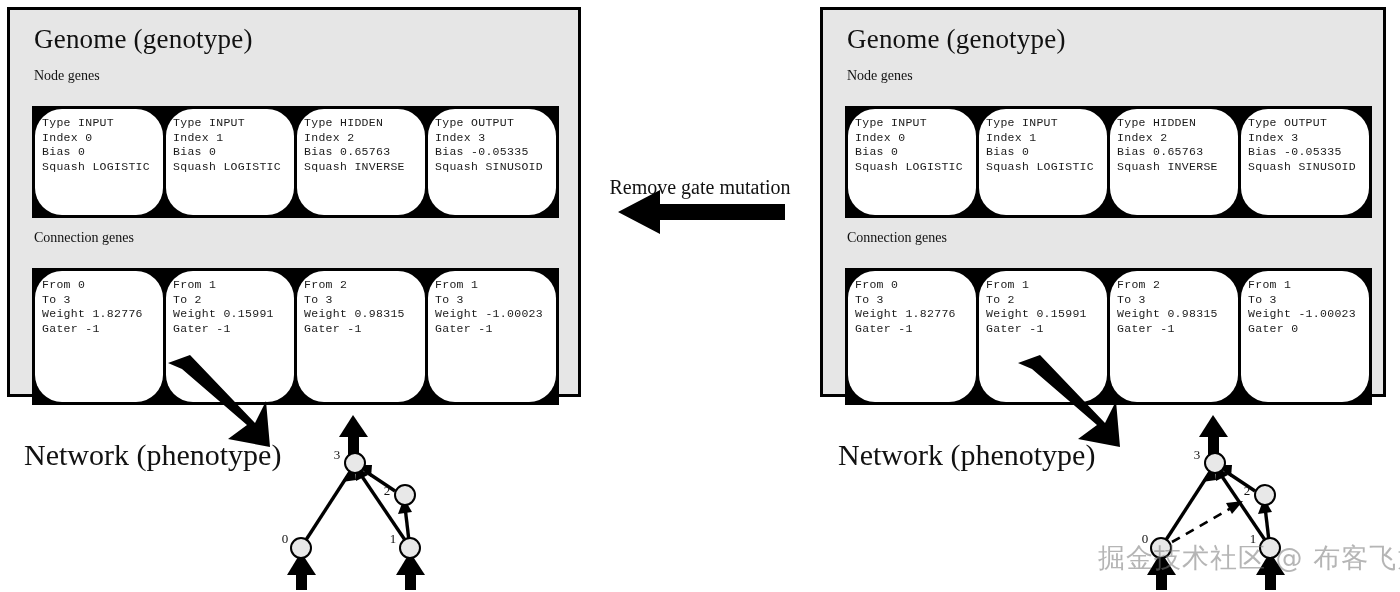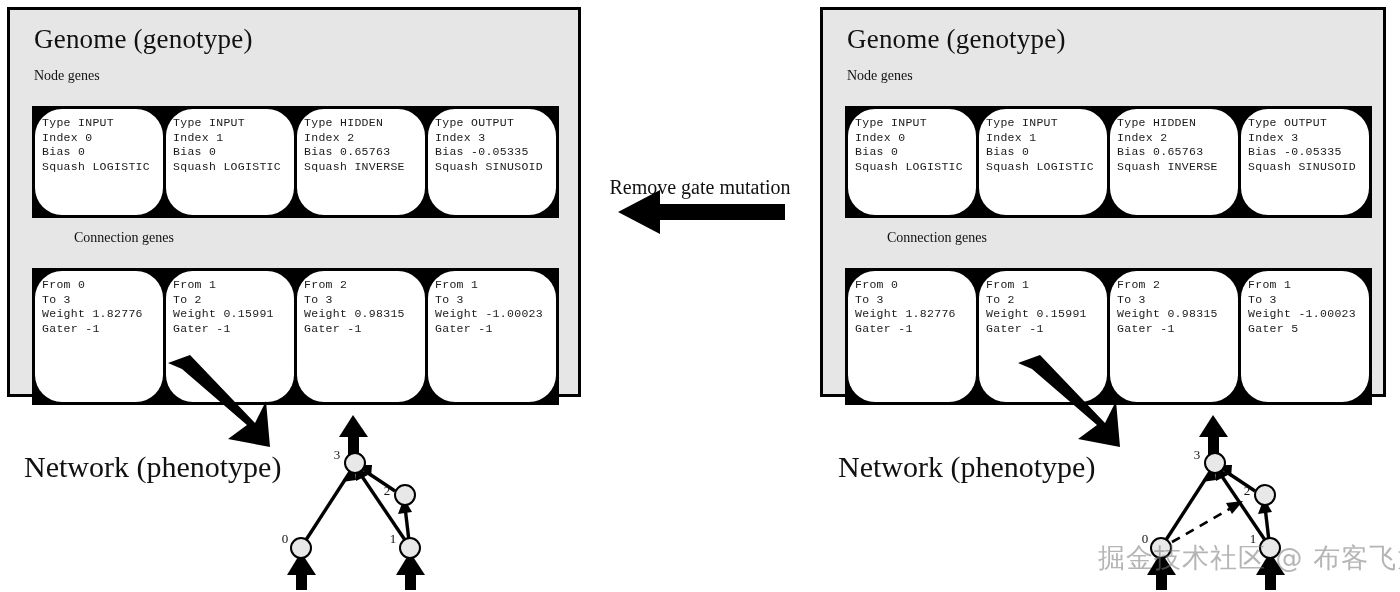--- a/index.html
+++ b/index.html
@@ -38,21 +38,21 @@
   }
   .section-title {
     position: absolute;
     left: 24px;
     font-size: 14px;
     font-family: "Liberation Serif", serif;
     color: #111111;
     white-space: nowrap;
   }
   .section-title.node-genes-title { top: 58px; }
-  .section-title.conn-genes-title { top: 220px; margin-left: 40px; }
+  .section-title.conn-genes-title { top: 220px; }
 
   
   .gene-strip {
     position: absolute;
     display: flex;
     border: 3px solid #000000;
     background: #000000;
     box-sizing: border-box;
   }
   .gene-strip.node-strip { left: 22px; top: 96px;  height: 112px; }
@@ -104,21 +104,20 @@
     top: 24px;
   }
 
   
   .phenotype-label {
     position: absolute;
     font-size: 30px;
     font-family: "Liberation Serif", serif;
     color: #111111;
     white-space: nowrap;
-    margin-top: 12px;
   }
   #phenotype-label-left  { left: 24px;  top: 438px; }
   #phenotype-label-right { left: 838px; top: 438px; }
 
   
   .geno-pheno-arrow { position: absolute; }
   #geno-pheno-arrow-left  { left: 150px; top: 355px; }
   #geno-pheno-arrow-right { left: 1000px; top: 355px; }
 
   
@@ -278,21 +277,21 @@
     <div class="gene-cell">
       <div class="gene-line">From 2</div>
       <div class="gene-line">To 3</div>
       <div class="gene-line">Weight 0.98315</div>
       <div class="gene-line">Gater -1</div>
     </div>
     <div class="gene-cell">
       <div class="gene-line">From 1</div>
       <div class="gene-line">To 3</div>
       <div class="gene-line">Weight -1.00023</div>
-      <div class="gene-line">Gater 5</div>
+      <div class="gene-line">Gater 0</div>
     </div>
   </div>
 </div>
 
 <div id="mutation-arrow-group">
   <div id="mutation-label">Remove gate mutation</div>
   <svg id="mutation-arrow-svg" width="200" height="56" viewBox="0 0 200 56">
     <polygon points="185,20 60,20 60,6 18,28 60,50 60,36 185,36" fill="#000000"></polygon>
   </svg>
 </div>

